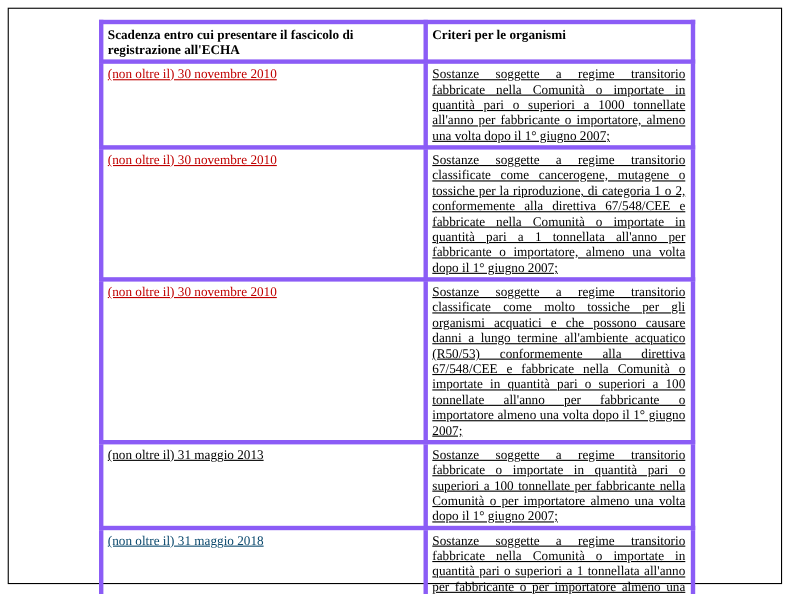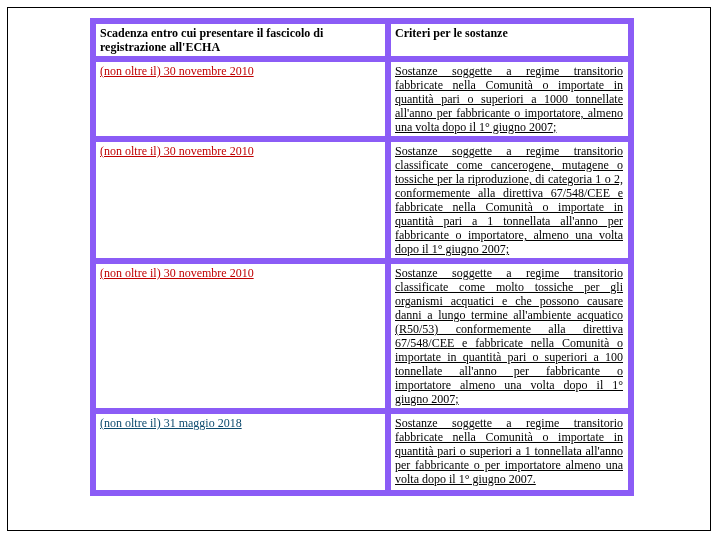--- a/index.html
+++ b/index.html
@@ -28,21 +28,21 @@
   table.reach-table {
     position: absolute;
     left: 90px;
     top: 18px;
     width: 538px;
     border-collapse: collapse;
     table-layout: fixed;
   }
   table.reach-table th,
   table.reach-table td {
-    border: 6px solid #8b5cf6;
+    border: 4px solid #8b5cf6;
     vertical-align: top;
     padding: 2px 5px 2px 4px;
     font-size: 12px;
     line-height: 14px;
     color: #000000;
     overflow: hidden;
   }
   .col-deadline { width: 295px; }
   .col-criteria { width: 243px; }
   th.header-cell {
@@ -71,35 +71,39 @@
   <div class="page-border"></div>
 
   <table class="reach-table">
     <colgroup>
       <col class="col-deadline">
       <col class="col-criteria">
     </colgroup>
     <thead>
       <tr class="hdr">
         <th class="header-cell">Scadenza entro cui presentare il fascicolo di registrazione all'ECHA</th>
-        <th class="header-cell">Criteri per le sostanze</th>
+        <th class="header-cell">Criteri per le organismi</th>
       </tr>
     </thead>
     <tbody>
       <tr class="row-1">
         <td class="deadline-cell" style="color: rgb(192, 0, 0);">(non oltre il) 30 novembre 2010</td>
         <td class="criteria-cell">Sostanze soggette a regime transitorio fabbricate nella Comunità o importate in quantità pari o superiori a 1000 tonnellate all'anno per fabbricante o importatore, almeno una volta dopo il 1° giugno 2007;</td>
       </tr>
       <tr class="row-2">
         <td class="deadline-cell" style="color: rgb(192, 0, 0);">(non oltre il) 30 novembre 2010</td>
         <td class="criteria-cell">Sostanze soggette a regime transitorio classificate come cancerogene, mutagene o tossiche per la riproduzione, di categoria 1 o 2, conformemente alla direttiva 67/548/CEE e fabbricate nella Comunità o importate in quantità pari a 1 tonnellata all'anno per fabbricante o importatore, almeno una volta dopo il 1° giugno 2007;</td>
       </tr>
       <tr class="row-3">
         <td class="deadline-cell" style="color: rgb(192, 0, 0);">(non oltre il) 30 novembre 2010</td>
         <td class="criteria-cell">Sostanze soggette a regime transitorio classificate come molto tossiche per gli organismi acquatici e che possono causare danni a lungo termine all'ambiente acquatico (R50/53) conformemente alla direttiva 67/548/CEE e fabbricate nella Comunità o importate in quantità pari o superiori a 100 tonnellate all'anno per fabbricante o importatore almeno una volta dopo il 1° giugno 2007;</td>
       </tr>
+      <tr class="row-4">
+        <td class="deadline-cell" style="color: rgb(0, 0, 0);">(non oltre il) 31 maggio 2013</td>
+        <td class="criteria-cell">Sostanze soggette a regime transitorio fabbricate o importate in quantità pari o superiori a 100 tonnellate per fabbricante nella Comunità o per importatore almeno una volta dopo il 1° giugno 2007;</td>
+      </tr>
       <tr class="row-5">
         <td class="deadline-cell" style="color: #0c4a6e;">(non oltre il) 31 maggio 2018</td>
         <td class="criteria-cell">Sostanze soggette a regime transitorio fabbricate nella Comunità o importate in quantità pari o superiori a 1 tonnellata all'anno per fabbricante o per importatore almeno una volta dopo il 1° giugno 2007.</td>
       </tr>
     </tbody>
   </table>
 </div>
 
 </body></html>

